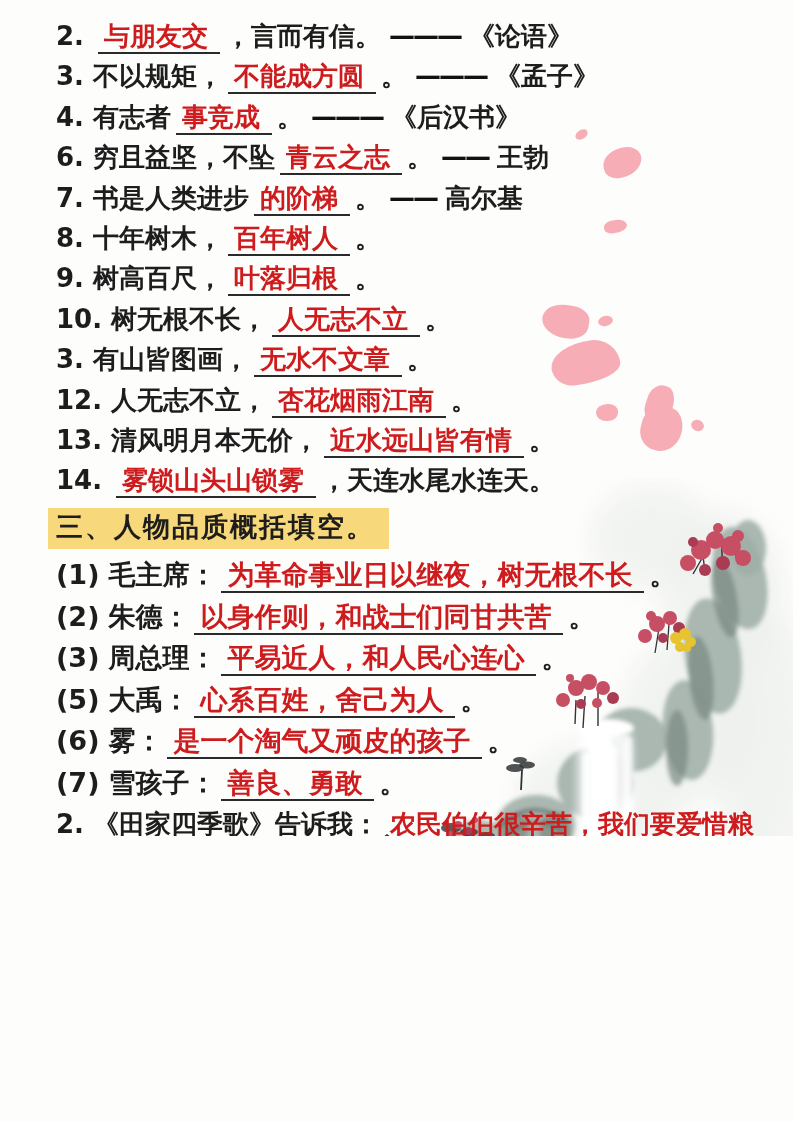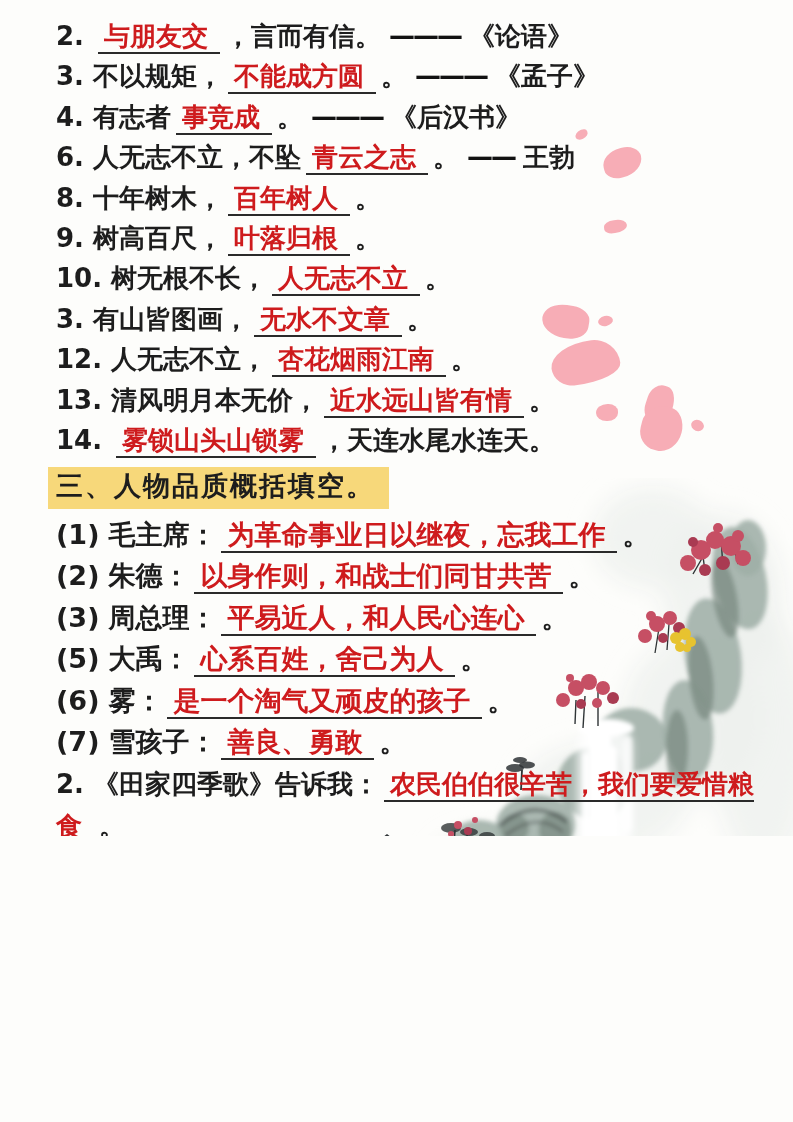--- a/index.html
+++ b/index.html
@@ -189,33 +189,34 @@
         <path d="M140,424 H185 M136,429 H175 M148,432 H190" stroke="#b9cede" stroke-width="2" opacity=".8" fill="none"></path>
       </g>
     </svg>
   </div>
 
   <main>
     <div id="quotes" class="list quotes">
         <div class="line"><span class="num">2.</span><span class="blank">与朋友交</span><span class="t">，言而有信。</span><span class="dash">———</span><span class="t">《论语》</span></div>
         <div class="line"><span class="num">3.</span><span class="t">不以规矩，</span><span class="blank">不能成方圆</span><span class="t">。</span><span class="dash">———</span><span class="t">《孟子》</span></div>
         <div class="line"><span class="num">4.</span><span class="t">有志者</span><span class="blank">事竞成</span><span class="t">。</span><span class="dash">———</span><span class="t">《后汉书》</span></div>
-        <div class="line"><span class="num">6.</span><span class="t">人无志不立，不坠</span><span class="blank">青云之志</span><span class="t">。</span><span class="dash">——</span><span class="t">王勃</span></div>
+        <div class="line"><span class="num">6.</span><span class="t">穷且益坚，不坠</span><span class="blank">青云之志</span><span class="t">。</span><span class="dash">——</span><span class="t">王勃</span></div>
+        <div class="line"><span class="num">7.</span><span class="t">书是人类进步</span><span class="blank">的阶梯</span><span class="t">。</span><span class="dash">——</span><span class="t">高尔基</span></div>
         <div class="line"><span class="num">8.</span><span class="t">十年树木，</span><span class="blank">百年树人</span><span class="t">。</span></div>
         <div class="line"><span class="num">9.</span><span class="t">树高百尺，</span><span class="blank">叶落归根</span><span class="t">。</span></div>
         <div class="line"><span class="num">10.</span><span class="t">树无根不长，</span><span class="blank">人无志不立</span><span class="t">。</span></div>
         <div class="line"><span class="num">3.</span><span class="t">有山皆图画，</span><span class="blank">无水不文章</span><span class="t">。</span></div>
         <div class="line"><span class="num">12.</span><span class="t">人无志不立，</span><span class="blank">杏花烟雨江南</span><span class="t">。</span></div>
         <div class="line"><span class="num">13.</span><span class="t">清风明月本无价，</span><span class="blank">近水远山皆有情</span><span class="t">。</span></div>
         <div class="line"><span class="num">14.</span><span class="blank">雾锁山头山锁雾</span><span class="t">，天连水尾水连天。</span></div>
       </div>
 
     <div class="h2wrap"><h2 class="hl">三、人物品质概括填空。</h2></div>
     <div id="sec3" class="list sec3">
-        <div class="line"><span class="num">(1)</span><span class="t">毛主席：</span><span class="blank">为革命事业日以继夜，忘我工作</span><span class="t">。</span></div>
+        <div class="line"><span class="num">(1)</span><span class="t">毛主席：</span><span class="blank">为革命事业日以继夜，树无根不长</span><span class="t">。</span></div>
         <div class="line"><span class="num">(2)</span><span class="t">朱德：</span><span class="blank">以身作则，和战士们同甘共苦</span><span class="t">。</span></div>
         <div class="line"><span class="num">(3)</span><span class="t">周总理：</span><span class="blank">平易近人，和人民心连心</span><span class="t">。</span></div>
         <div class="line"><span class="num">(5)</span><span class="t">大禹：</span><span class="blank">心系百姓，舍己为人</span><span class="t">。</span></div>
         <div class="line"><span class="num">(6)</span><span class="t">雾：</span><span class="blank">是一个淘气又顽皮的孩子</span><span class="t">。</span></div>
         <div class="line"><span class="num">(7)</span><span class="t">雪孩子：</span><span class="blank">善良、勇敢</span><span class="t">。</span></div>
       </div>
 
     <div id="sec4" class="list sec4">
         <div class="line"><span class="num">2.</span><span class="t">《田家四季歌》告诉我：</span><span class="blank">农民伯伯很辛苦，我们要爱惜粮食</span><span class="t">。</span></div>
       </div>

